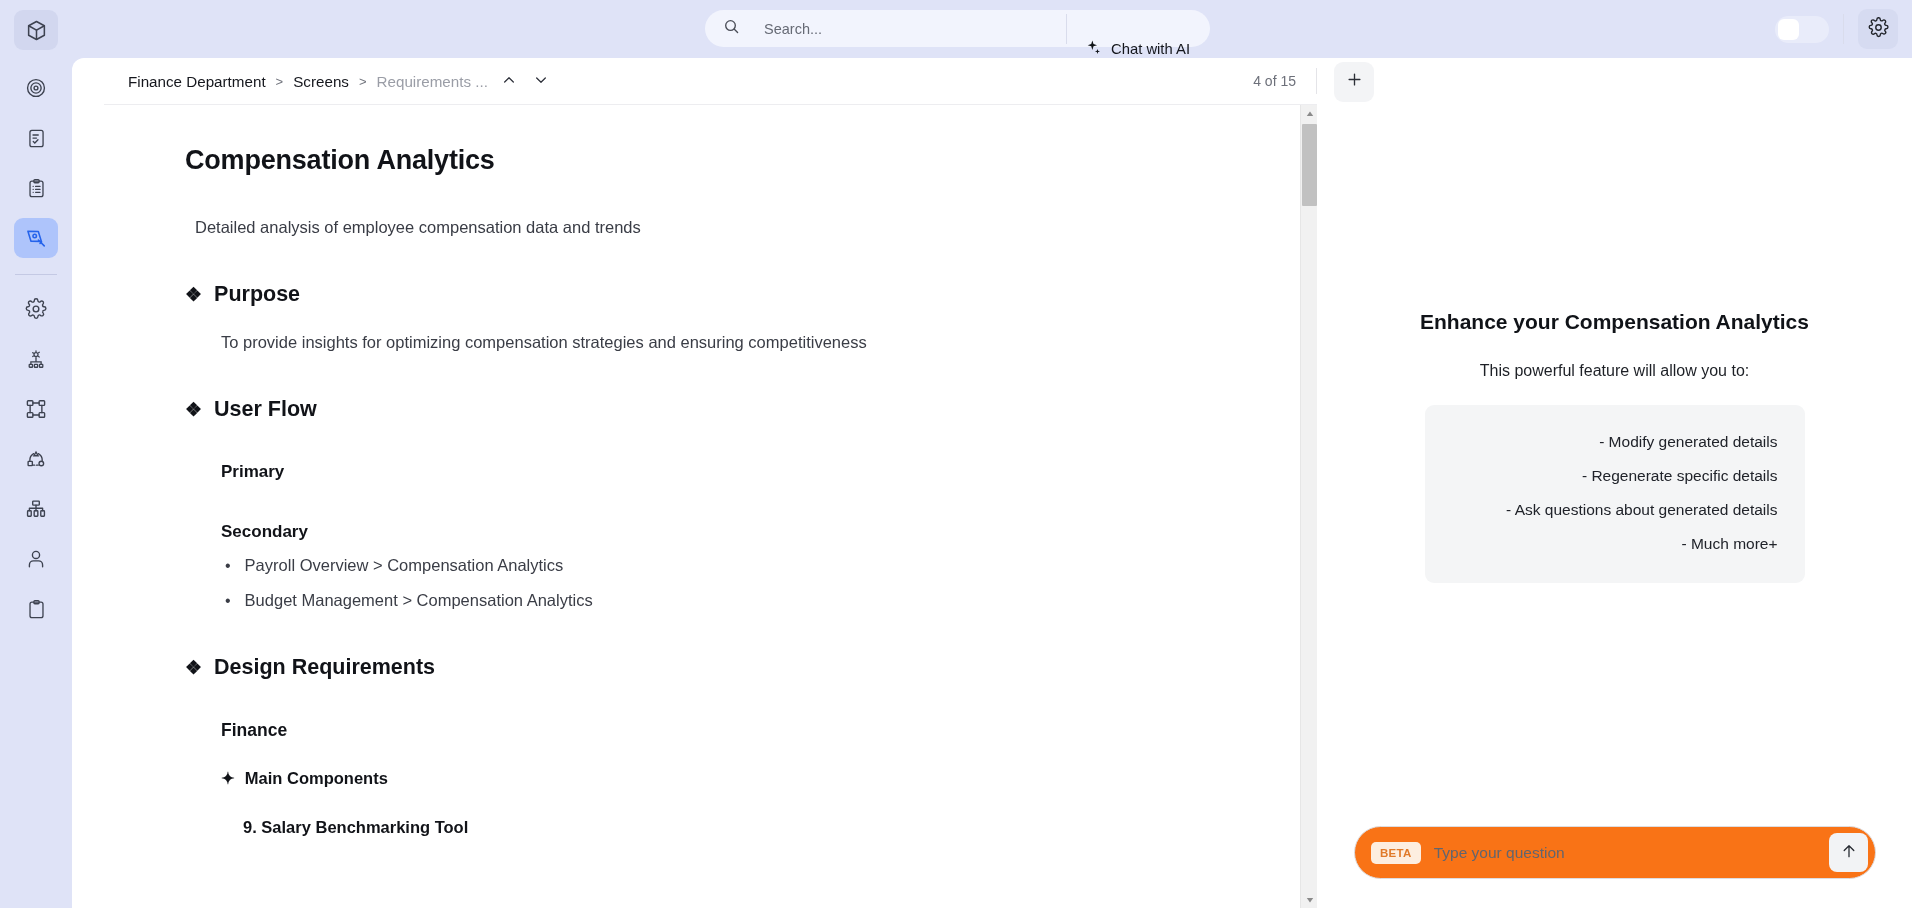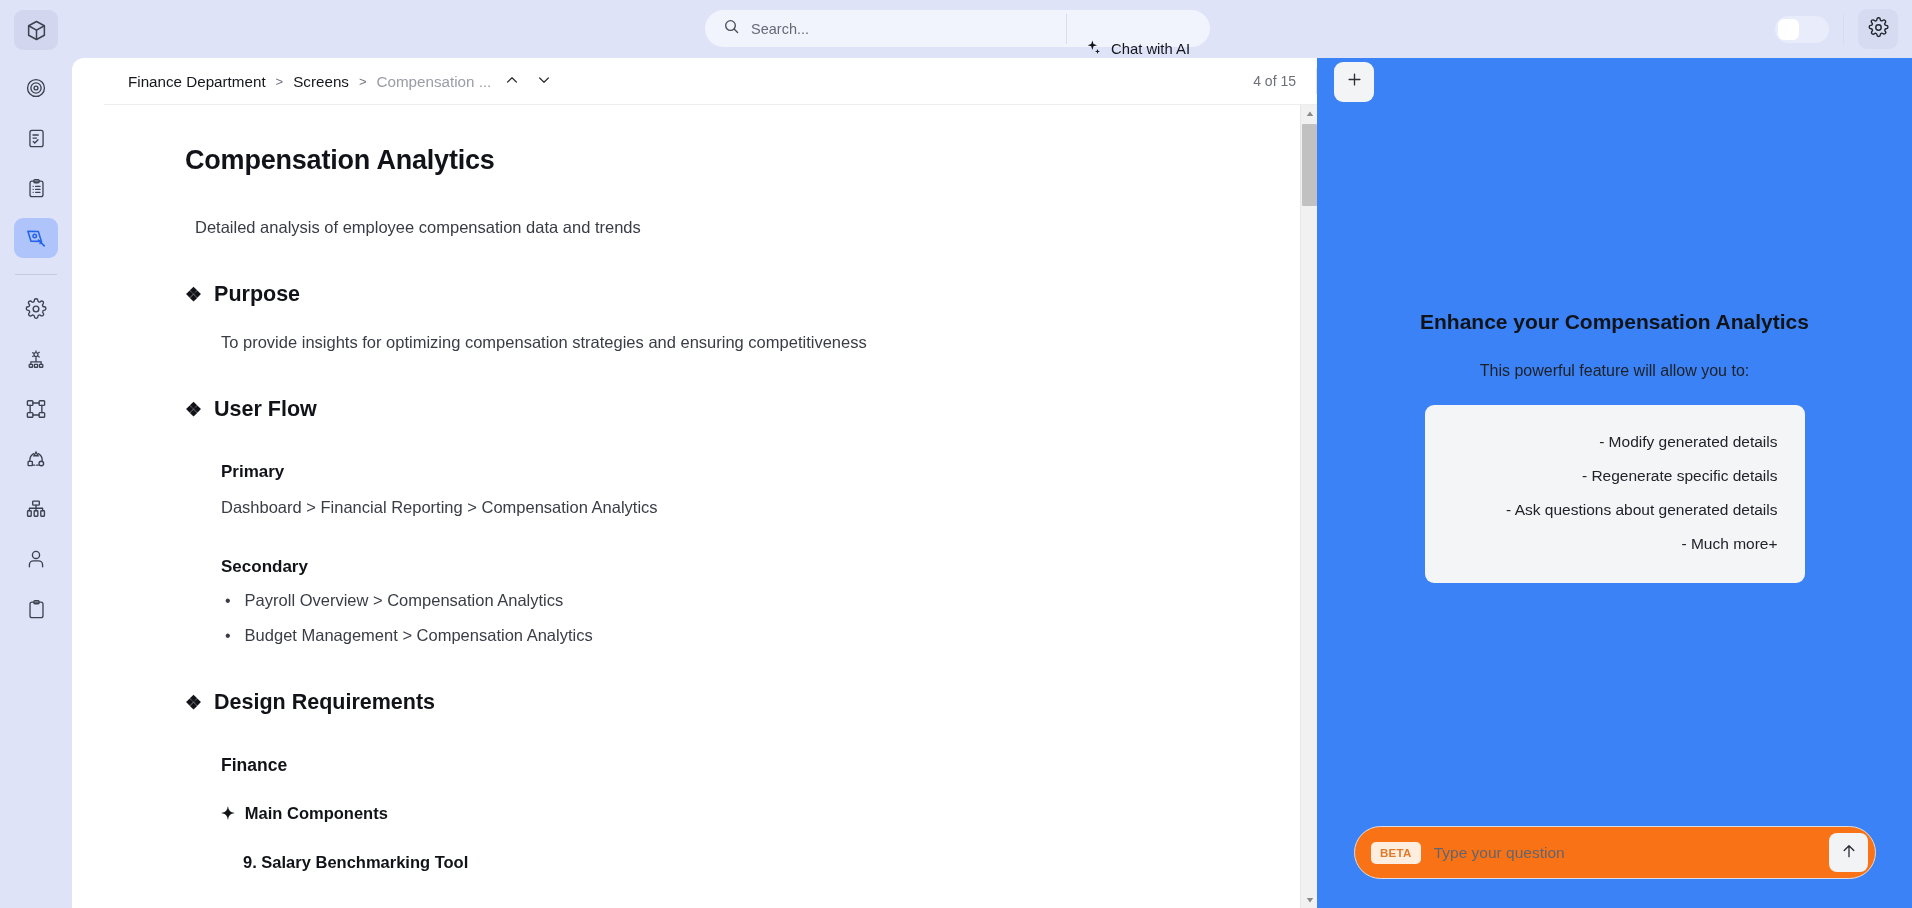--- a/index.html
+++ b/index.html
@@ -44,21 +44,21 @@
   }
   #search-cluster {
     position: absolute; left: 633px; top: 10px;
     width: 505px; height: 37px;
     background: #f2f4fd;
     border-radius: 19px;
     display: flex; align-items: center;
   }
   #search-box {
     flex: 1 1 auto; height: 100%;
-    display: flex; align-items: center; gap: 11px;
+    display: flex; align-items: center; gap: 24px;
     padding-left: 18px;
   }
   #search-input {
     border: none; outline: none; background: transparent;
     font-family: "Liberation Sans", sans-serif;
     font-size: 14.5px; color: #31343d;
     width: 100%;
   }
   #search-input::placeholder { color: #666a75; }
   .v-divider { width: 1px; height: 30px; background: #d9dcec; }
@@ -188,21 +188,21 @@
     position: absolute; left: 1px; top: 19px;
     width: 15px; height: 82px;
     background: #c1c1c1; border-radius: 1px;
     cursor: pointer;
   }
 
   
   #ai-panel {
     position: absolute; left: 1317px; top: 58px;
     width: 595px; height: 850px;
-    background: #3b82f6;
+    background: #ffffff;
     display: flex; flex-direction: column;
   }
   #ai-top { height: 47px; display: flex; align-items: center; padding-left: 17px; }
   #ai-new-btn {
     width: 40px; height: 40px; border-radius: 9px;
     background: #f3f4f6;
     display: flex; align-items: center; justify-content: center;
     cursor: pointer; color: #2c2f37;
   }
   #ai-center {
@@ -437,21 +437,21 @@
 </div>
 
 <div id="doc-panel">
 
   <div id="doc-header">
     <div id="breadcrumb">
       <span class="crumb">Finance Department</span>
       <span class="crumb-sep">&gt;</span>
       <span class="crumb">Screens</span>
       <span class="crumb-sep">&gt;</span>
-      <span class="crumb muted">Compensation ...</span>
+      <span class="crumb muted">Requirements ...</span>
       <span class="chev-btn">
         <span>
           <svg width="16" height="16" viewBox="0 0 24 24" fill="none" stroke="currentColor" stroke-width="1.9" stroke-linecap="round" stroke-linejoin="round">
               <path d="M5.5 15 12 8.6 18.5 15"></path>
             </svg>
         </span>
       </span>
       <span class="chev-btn">
         <span>
           <svg width="16" height="16" viewBox="0 0 24 24" fill="none" stroke="currentColor" stroke-width="1.9" stroke-linecap="round" stroke-linejoin="round">
@@ -476,21 +476,20 @@
         <span class="sec-bullet">❖</span>
         <span>Purpose</span>
       </h2>
       <p class="flow" style="margin-top:26px">To provide insights for optimizing compensation strategies and ensuring competitiveness</p>
 
       <h2 class="sec">
         <span class="sec-bullet">❖</span>
         <span>User Flow</span>
       </h2>
       <h3 class="sub">Primary</h3>
-      <p class="flow">Dashboard &gt; Financial Reporting &gt; Compensation Analytics</p>
       <h3 class="sub">Secondary</h3>
       <ul class="flow-list">
         <li>
           <span class="dot">•</span>
           <span>Payroll Overview &gt; Compensation Analytics</span>
         </li>
         <li>
           <span class="dot">•</span>
           <span>Budget Management &gt; Compensation Analytics</span>
         </li>

